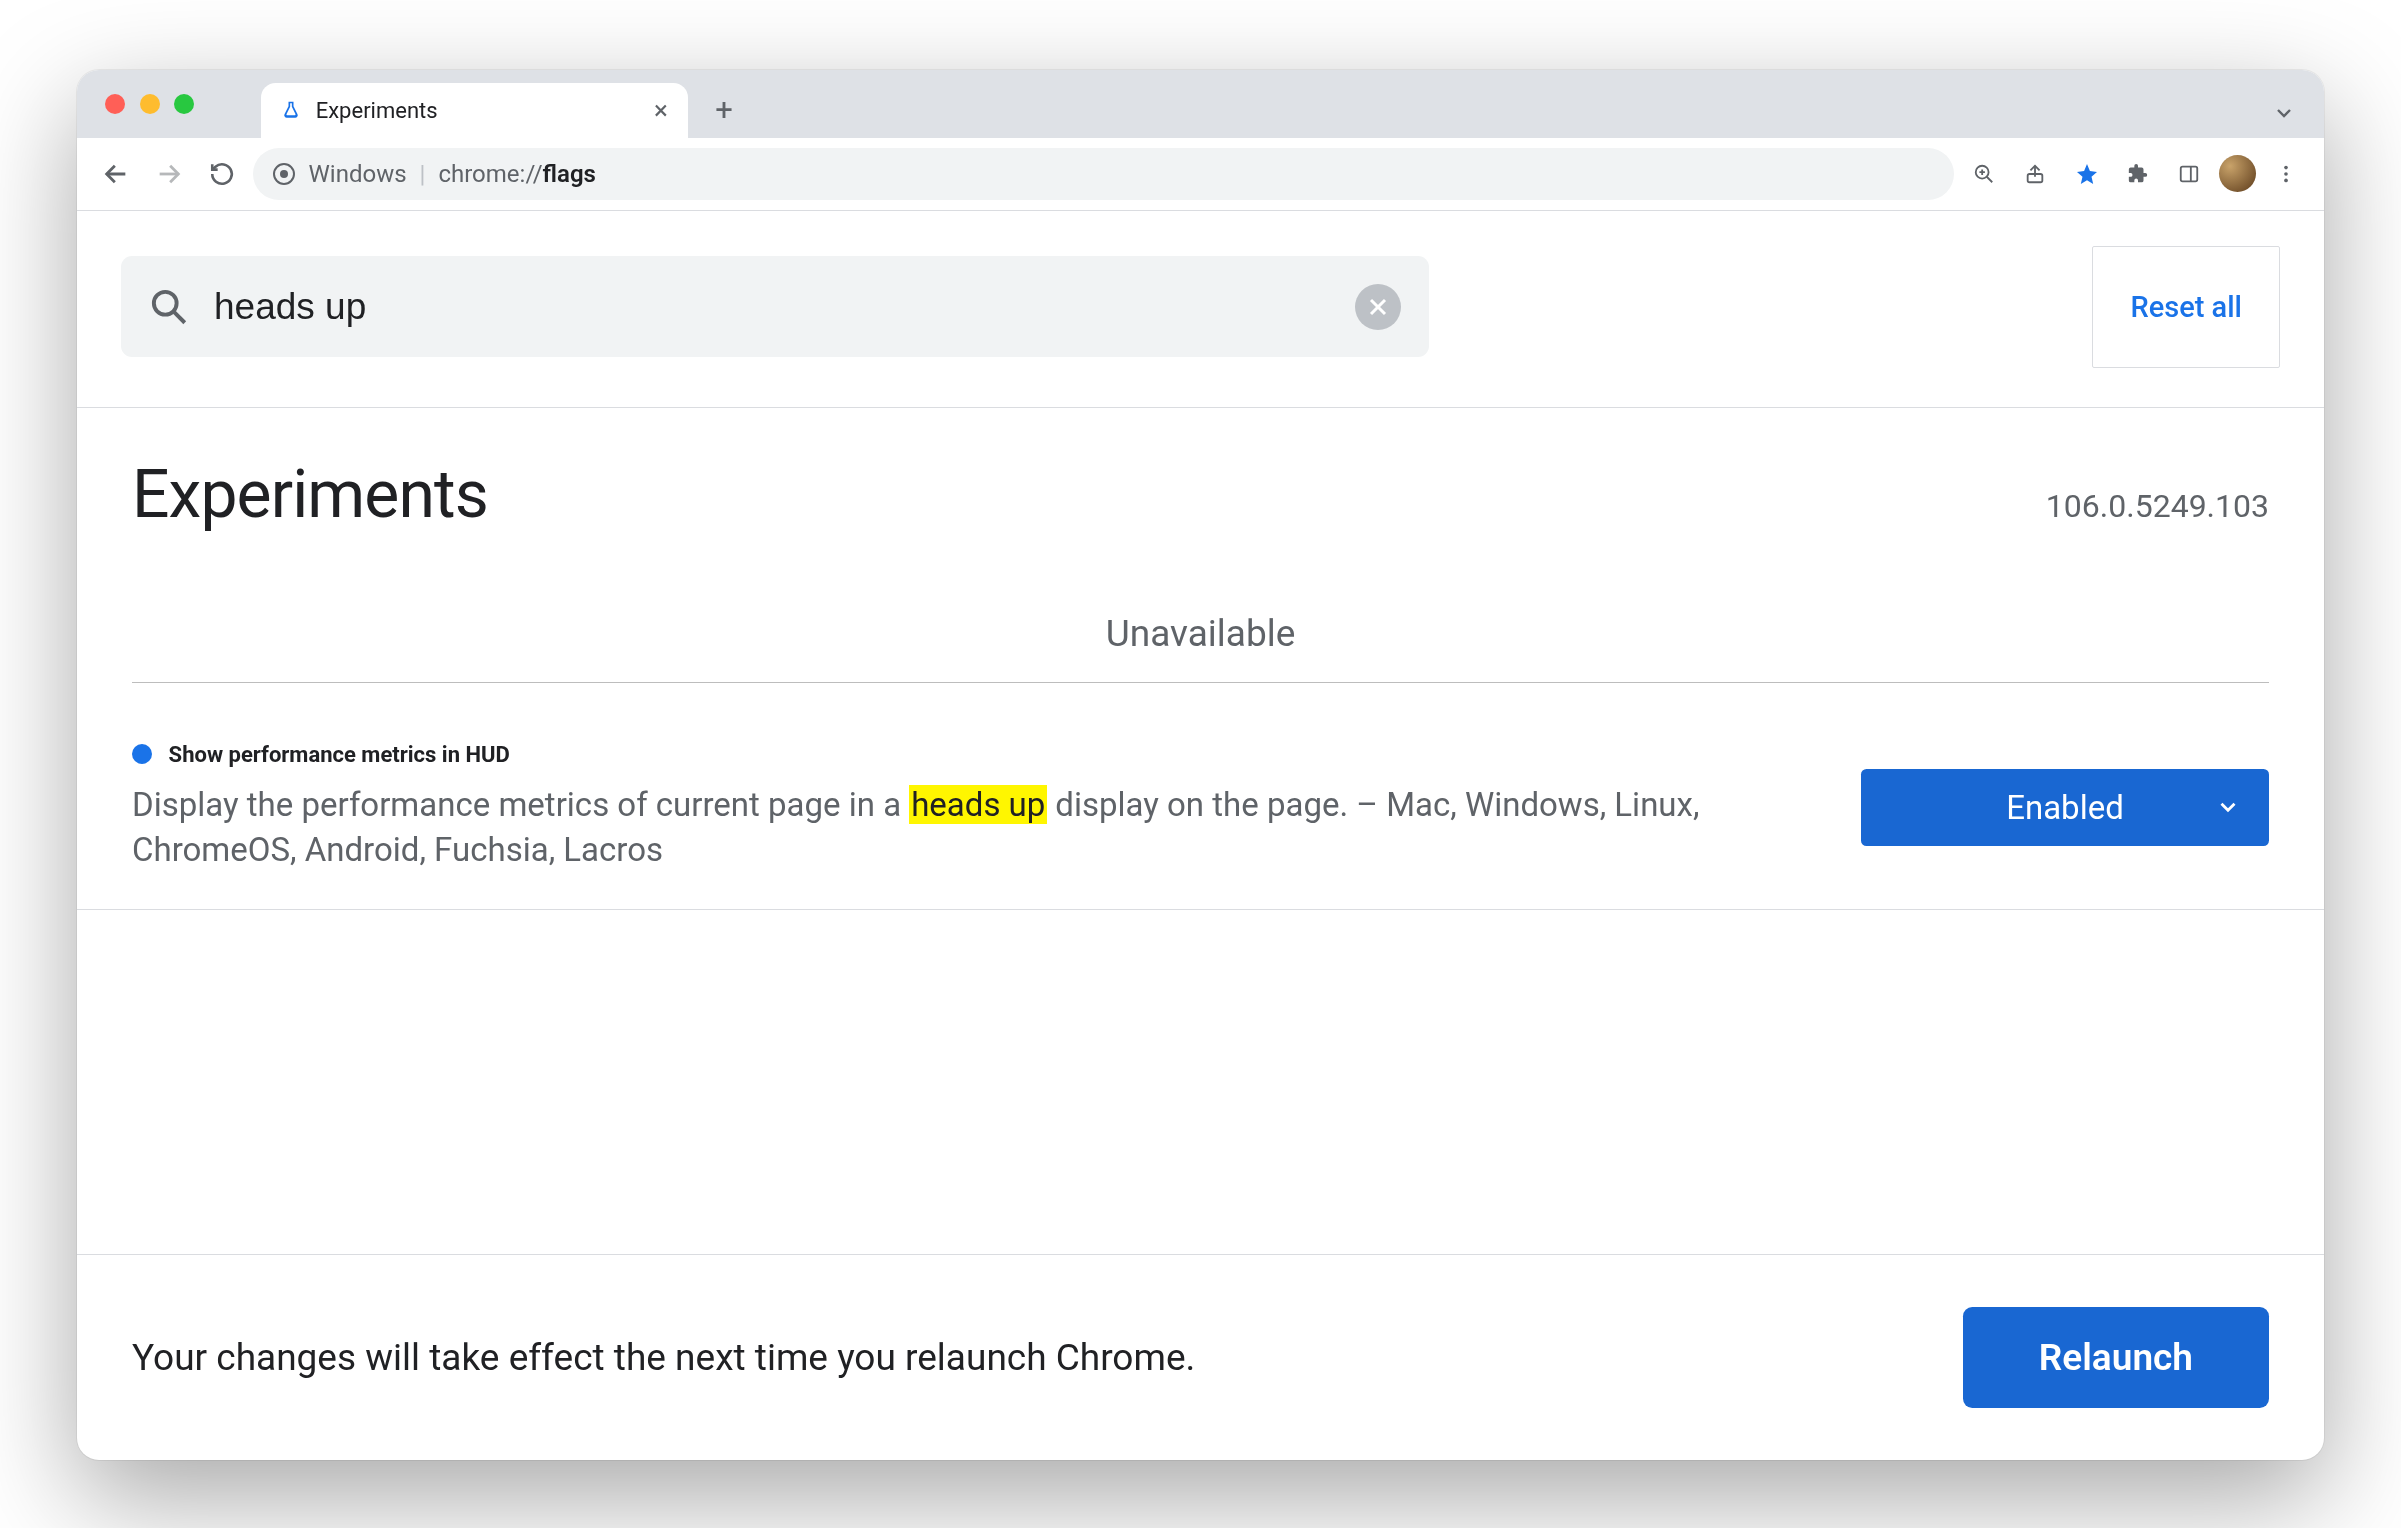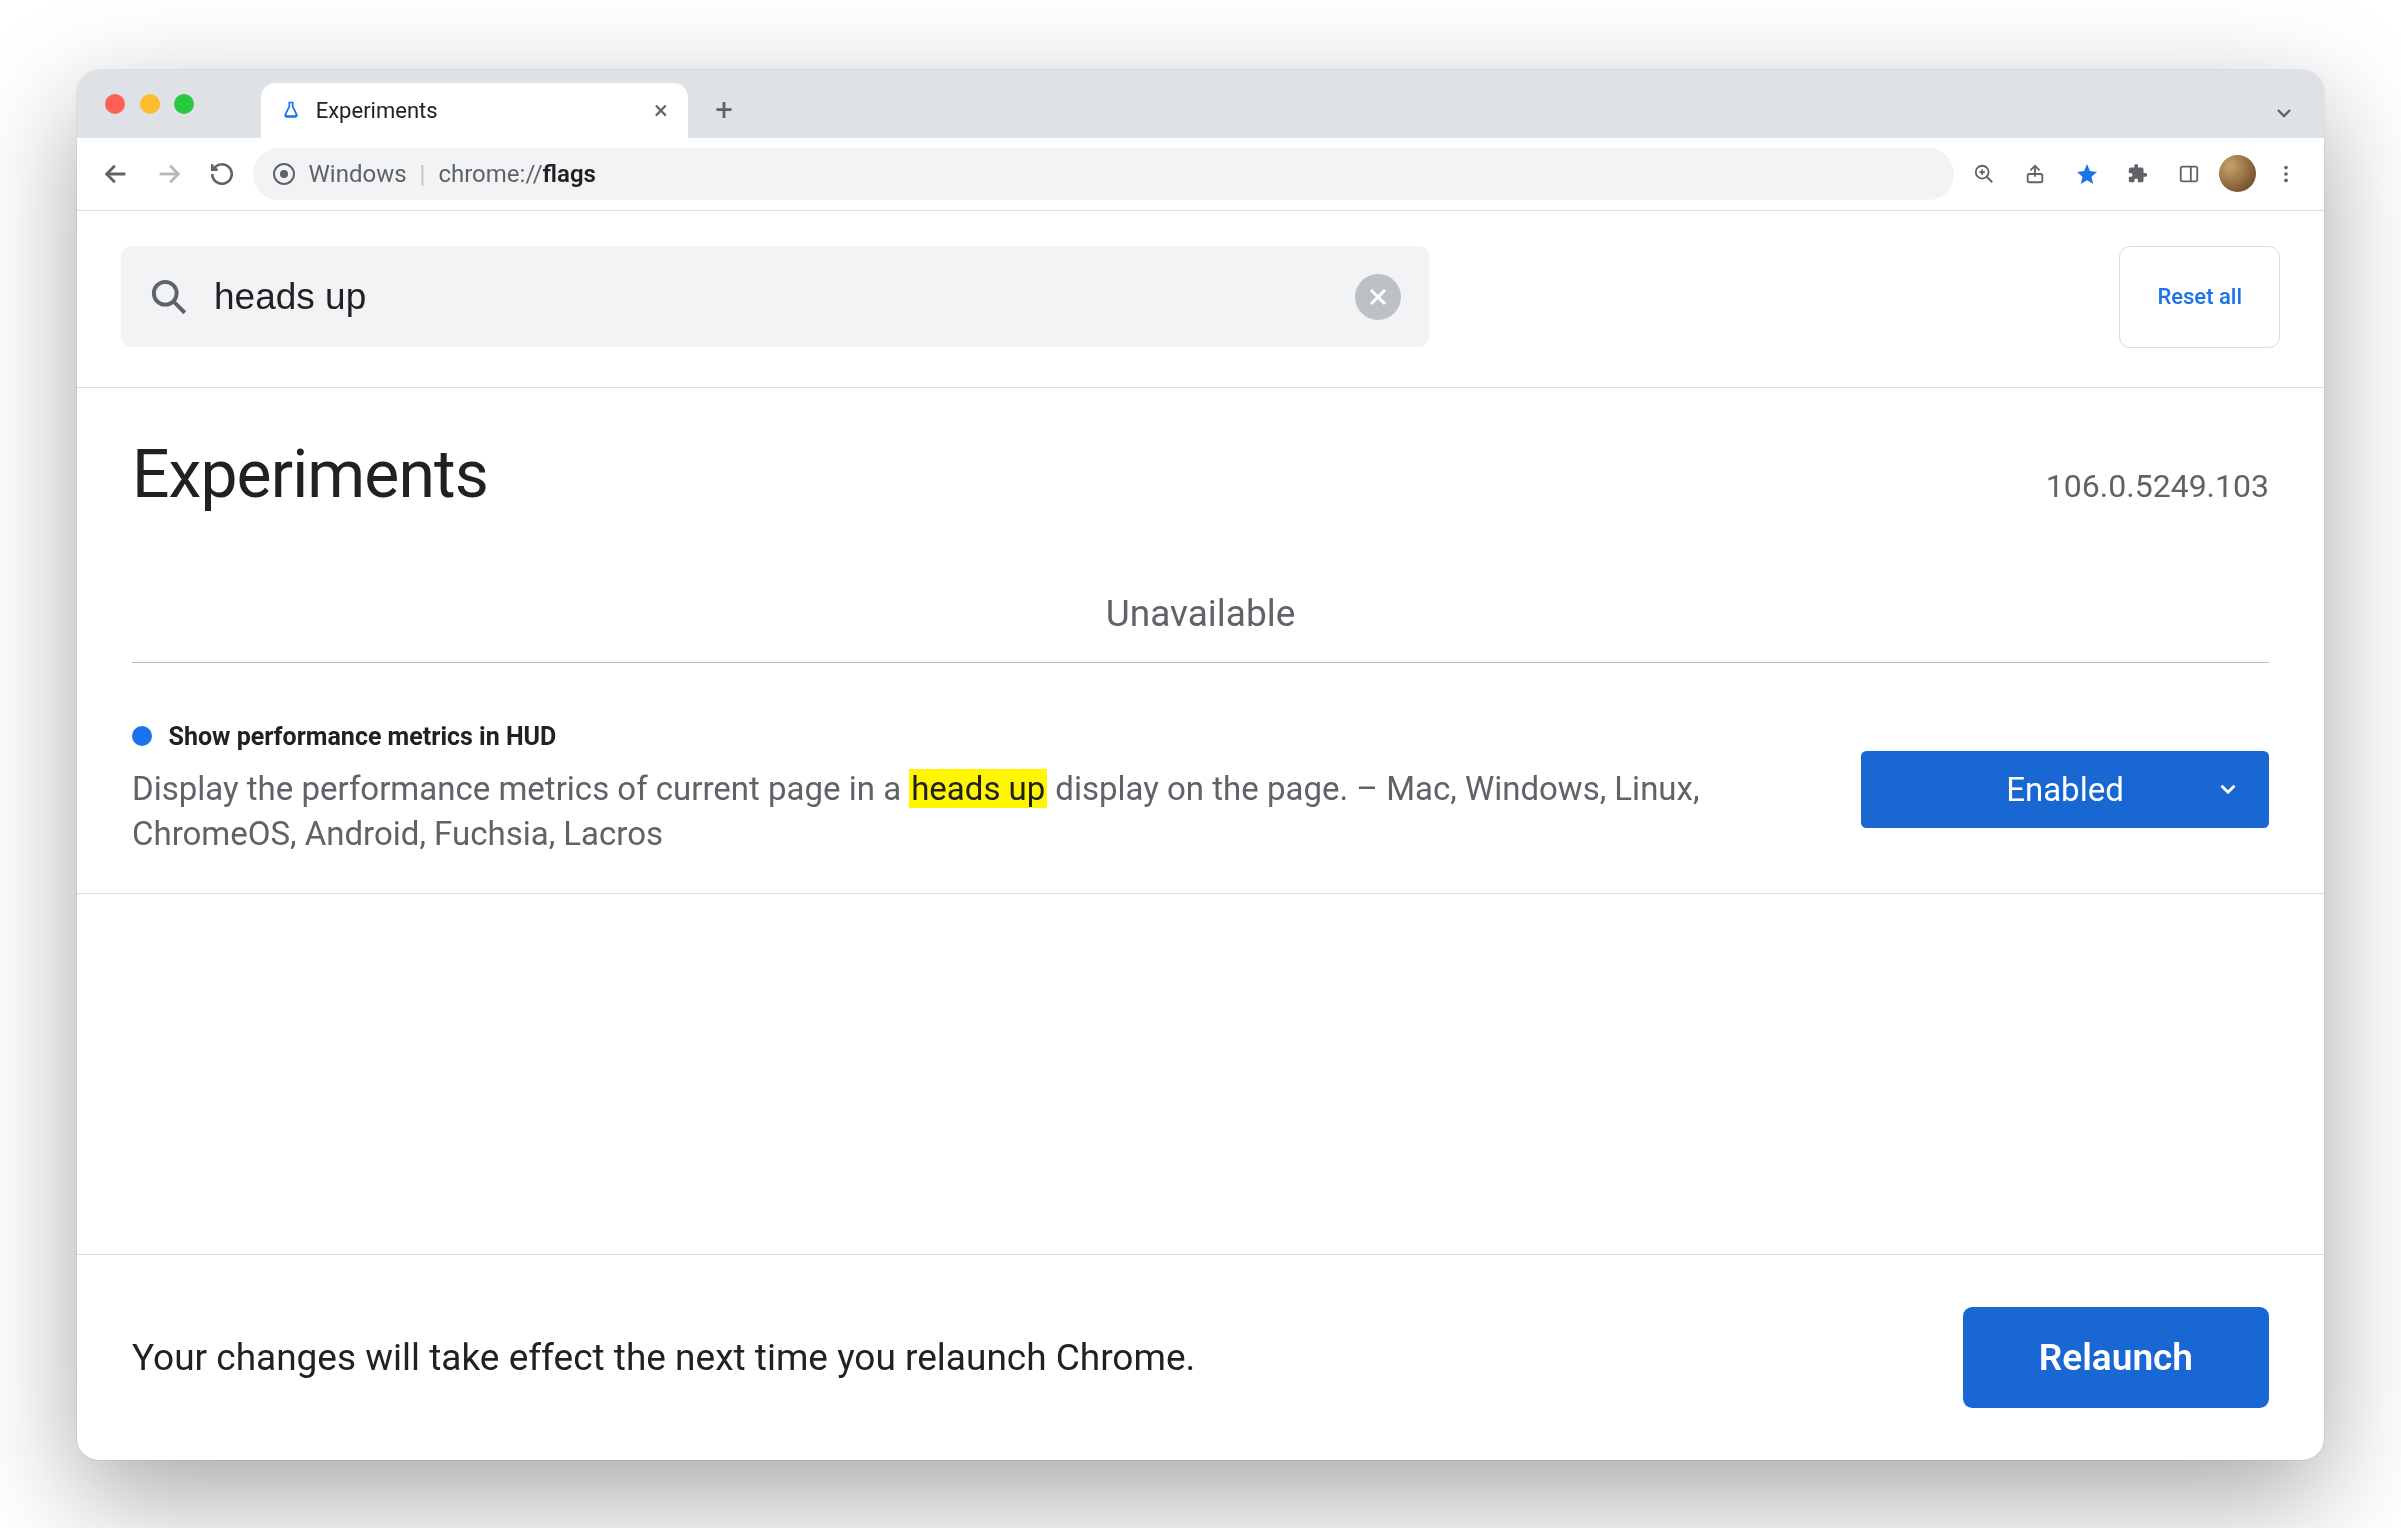--- a/index.html
+++ b/index.html
@@ -81,41 +81,41 @@
   .searchbox{
     flex:0 0 58%;height:101px;background:var(--panel);border-radius:11px;
     display:flex;align-items:center;padding:0 28px;gap:24px;
   }
   .searchbox .sicon{color:var(--muted);display:flex;}
   .searchbox input{
     flex:1;border:0;background:transparent;outline:none;font-size:37px;color:var(--text);
   }
   .searchbox .clear{width:46px;height:46px;border-radius:50%;background:#bdc1c6;color:#fff;display:flex;align-items:center;justify-content:center;}
   .reset{
-    margin-left:auto;border:0.9px solid var(--border);border-radius:11px;
-    height:88px;padding:6px 37px;display:flex;align-items:center;color:var(--blue);font-size:22px;font-weight:500;
+    margin-left:auto;border:0.9px solid var(--border);border-radius:2px;
+    height:88px;padding:16px 37px;display:flex;align-items:center;color:var(--blue);font-size:29px;font-weight:500;
   }
   .head-row{
     display:flex;align-items:baseline;justify-content:space-between;padding:48px 55px 0 55px;
   }
   .head-row h1{margin:0;font-size:66px;letter-spacing:-0.9px;color:var(--text);font-weight:400;}
   .version{color:var(--muted);font-size:32px;}
   .tabs{
     display:flex;margin:59px 55px 0 55px;border-bottom:1.8px solid #bdbdbd;
   }
   .tabs .ptab{
     flex:1;text-align:center;font-size:37px;padding:20px 0 24px;color:var(--muted);cursor:pointer;
     border-bottom:5.5px solid transparent;margin-bottom:-1.8px;
   }
   .tabs .ptab.active{color:var(--blue);border-bottom-color:var(--blue);font-weight:500;}
   .flag{
     display:flex;gap:37px;padding:59px 55px 37px 55px;border-bottom:0.9px solid var(--border);
   }
   .flag-main{flex:1;min-width:0;}
-  .flag-title{display:flex;align-items:center;gap:16.6px;font-size:25px;font-weight:700;color:var(--text);}
+  .flag-title{display:flex;align-items:center;gap:16.6px;font-size:22px;font-weight:700;color:var(--text);}
   .dot{width:20px;height:20px;border-radius:50%;background:var(--blue);flex:0 0 auto;}
   .flag-desc{font-size:33px;color:var(--muted);margin-top:16.6px;line-height:1.35;}
   .flag-desc mark{background:var(--yellow);color:var(--text);padding:0 1.8px;}
   .flag-select{
     align-self:center;width:408px;height:77px;background:var(--blue-strong);color:#fff;border-radius:5.5px;
     display:flex;align-items:center;justify-content:center;gap:28px;font-size:33px;position:relative;
   }
   .flag-select .chev{position:absolute;right:28px;color:#fff;}
   .footer{
     margin-top:auto;border-top:0.9px solid var(--border);

